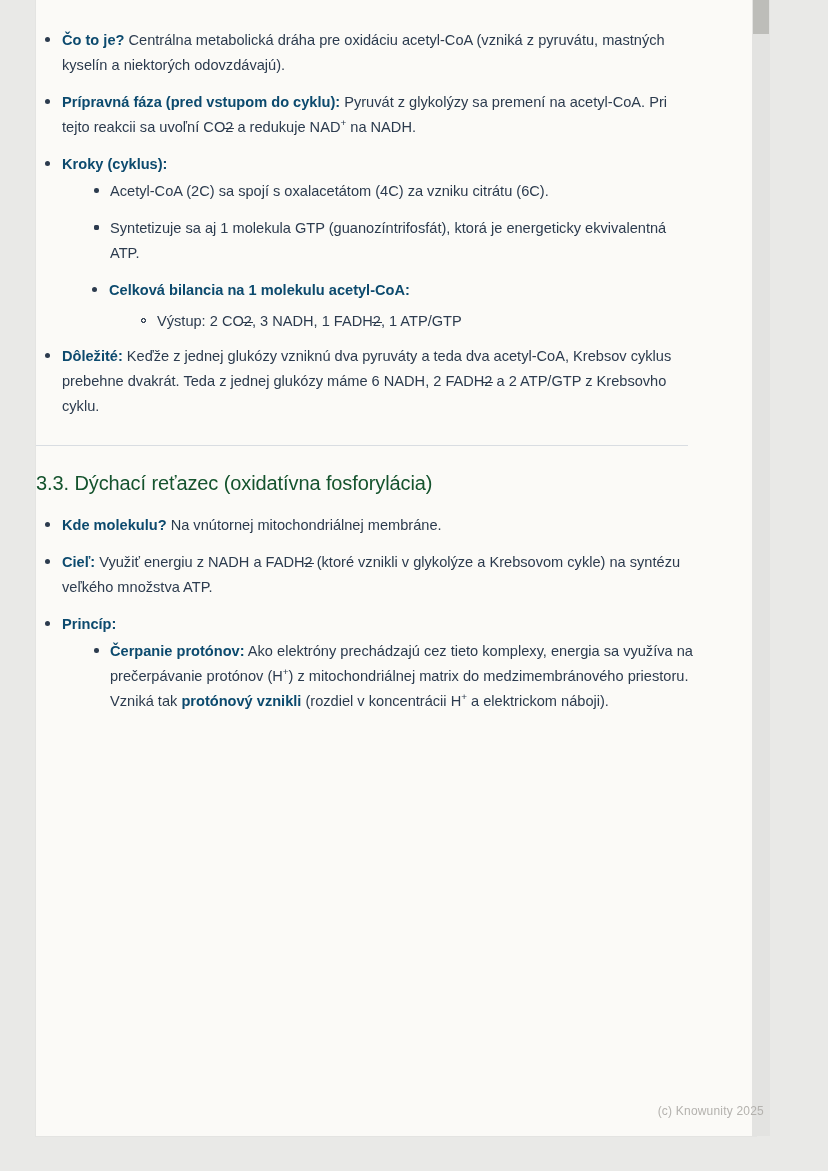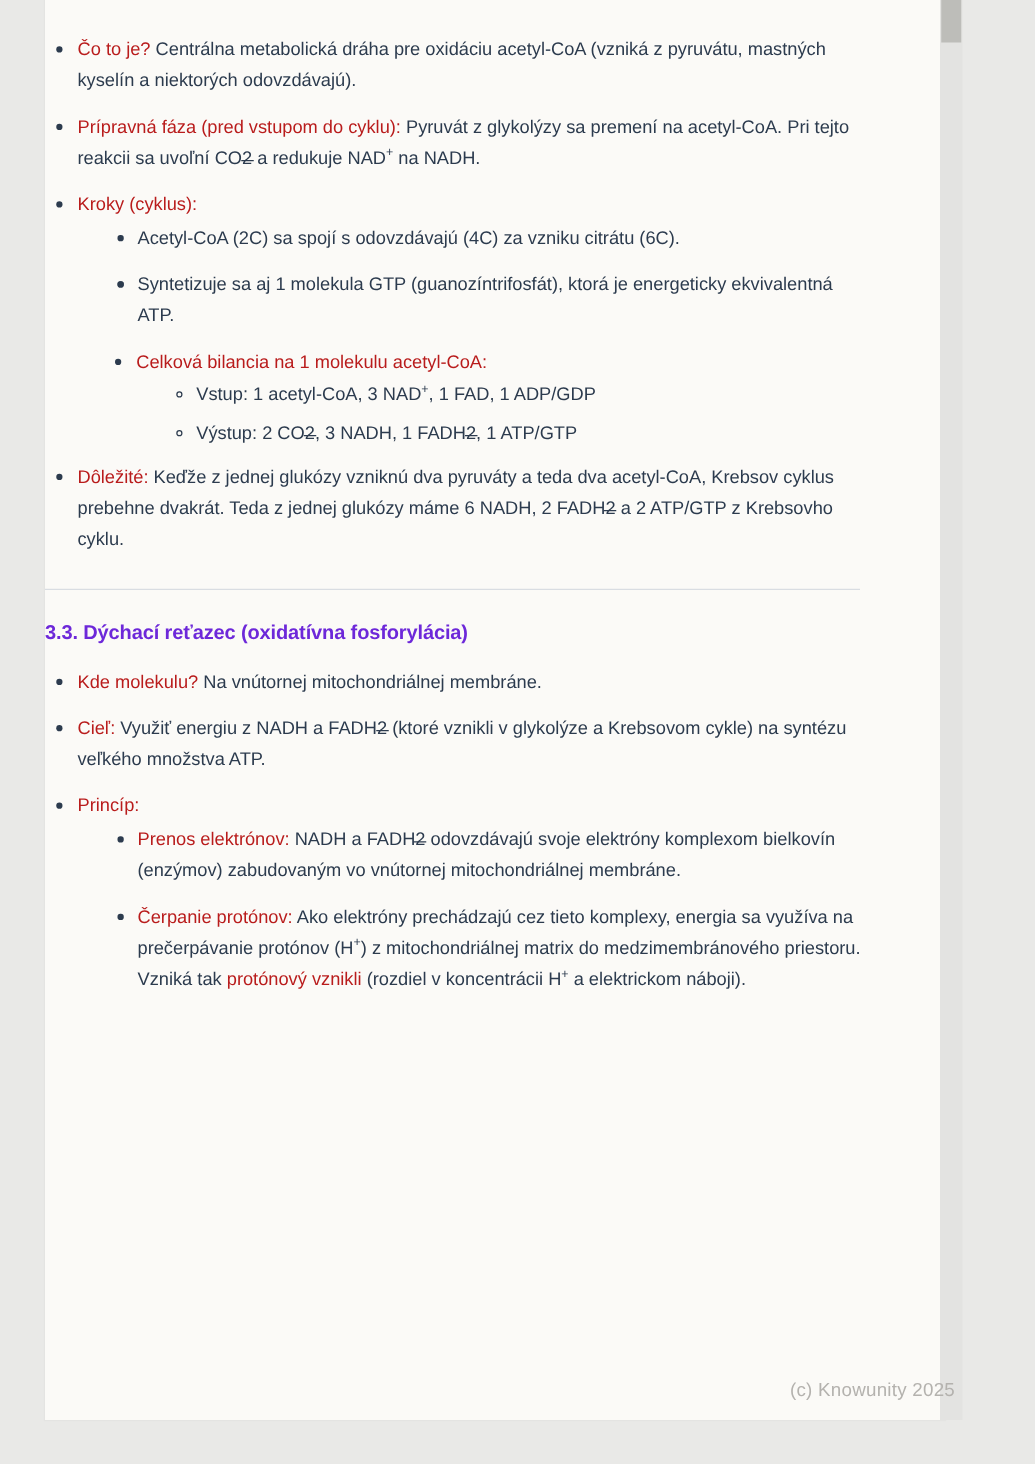--- a/index.html
+++ b/index.html
@@ -100,46 +100,46 @@
     box-sizing: border-box;
   }
   .sub {
     margin-left: 22px;
     margin-top: 2px;
   }
   .sub-tight li {
     margin-bottom: 6px;
   }
   b, strong {
-    font-weight: normal;
-    color: #b91c1c;
+    font-weight: bold;
+    color: #0c4a6e;
   }
   sup {
     font-size: 0.68em;
     vertical-align: super;
     line-height: 0;
   }
   .divider {
     height: 1px;
     background: #d9dde2;
     margin: 26px 0 26px 0;
     width: 652px;
   }
   h2.section-title {
-    font-size: 16px;
-    color: #6d28d9;
-    font-weight: bold;
+    font-size: 20px;
+    color: #14532d;
+    font-weight: normal;
     margin: 0 0 18px 0;
     letter-spacing: -0.1px;
   }
   .footer-note {
     position: absolute;
     right: 64px;
     top: 1104px;
-    font-size: 15px;
+    font-size: 12px;
     color: #b4b2ae;
     letter-spacing: 0.2px;
   }
   .strike2 {
     position: relative;
     display: inline-block;
   }
   .strike2::after {
     content: "";
     position: absolute;
@@ -170,39 +170,38 @@
         <span class="bullet"></span>
         <b>Prípravná fáza (pred vstupom do cyklu):</b><span> Pyruvát z glykolýzy sa premení na acetyl-CoA. Pri tejto reakcii sa uvoľní CO<span class="strike2">2</span> a redukuje NAD<sup>+</sup> na NADH.</span>
       </li>
 
       <li class="lvl1">
         <span class="bullet"></span>
         <b>Kroky (cyklus):</b>
         <ul class="sub">
           <li class="lvl2">
             <span class="bullet"></span>
-            <span>Acetyl-CoA (2C) sa spojí s odovzdávajú (4C) za vzniku citrátu (6C).</span>
+            <span>Acetyl-CoA (2C) sa spojí s oxalacetátom (4C) za vzniku citrátu (6C).</span>
           </li>
           <li class="lvl2">
             <span class="bullet"></span>
           </li>
           <li class="lvl2">
             <span class="bullet"></span>
             <span>Syntetizuje sa aj 1 molekula GTP (guanozíntrifosfát), ktorá je energeticky ekvivalentná ATP.</span>
           </li>
         </ul>
       </li>
 
       <li class="lvl1" style="margin-bottom:10px;margin-left:47px;">
         <span class="bullet"></span>
         <b>Celková bilancia na 1 molekulu acetyl-CoA:</b>
         <ul class="sub sub-tight" style="margin-top:1px;">
           <li class="lvl2 lvl2b">
             <span class="bullet"></span>
-            <span>Vstup: 1 acetyl-CoA, 3 NAD<sup>+</sup>, 1 FAD, 1 ADP/GDP</span>
           </li>
           <li class="lvl2 lvl2b">
             <span class="bullet"></span>
             <span>Výstup: 2 CO<span class="strike2">2</span>, 3 NADH, 1 FADH<span class="strike2">2</span>, 1 ATP/GTP</span>
           </li>
         </ul>
       </li>
 
       <li class="lvl1">
         <span class="bullet"></span>
@@ -222,24 +221,20 @@
       <li class="lvl1">
         <span class="bullet"></span>
         <b>Cieľ:</b><span> Využiť energiu z NADH a FADH<span class="strike2">2</span> (ktoré vznikli v glykolýze a Krebsovom cykle) na syntézu veľkého množstva ATP.</span>
       </li>
       <li class="lvl1">
         <span class="bullet"></span>
         <b>Princíp:</b>
         <ul class="sub">
           <li class="lvl2">
             <span class="bullet"></span>
-            <b>Prenos elektrónov:</b><span> NADH a FADH<span class="strike2">2</span> odovzdávajú svoje elektróny komplexom bielkovín (enzýmov) zabudovaným vo vnútornej mitochondriálnej membráne.</span>
-          </li>
-          <li class="lvl2">
-            <span class="bullet"></span>
             <b>Čerpanie protónov:</b><span> Ako elektróny prechádzajú cez tieto komplexy, energia sa využíva na prečerpávanie protónov (H<sup>+</sup>) z mitochondriálnej matrix do medzimembránového priestoru. Vzniká tak <b>protónový vznikli</b> (rozdiel v koncentrácii H<sup>+</sup> a elektrickom náboji).</span>
           </li>
         </ul>
       </li>
     </ul>
 
   </div>
 
   <div class="footer-note">(c) Knowunity 2025</div>
 </div>

